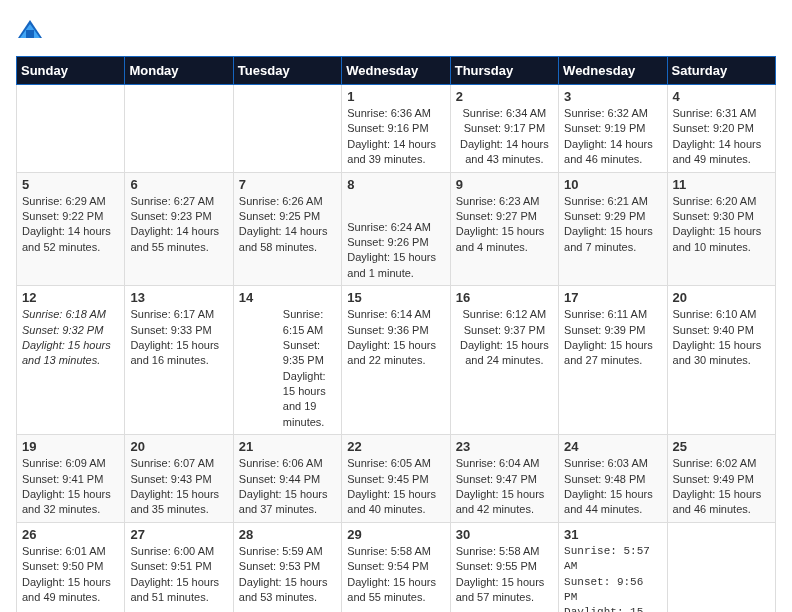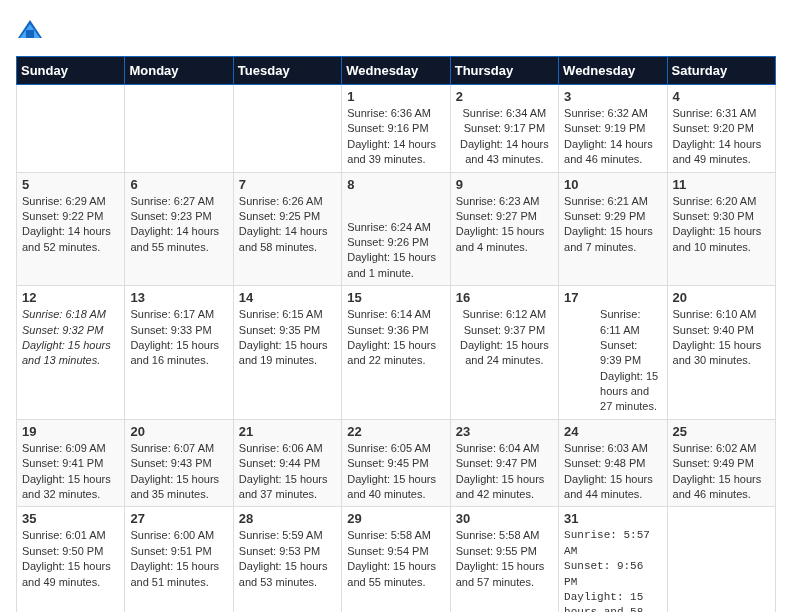--- a/index.html
+++ b/index.html
@@ -205,39 +205,39 @@
 Daylight: 15 hours and 13 minutes.</div>
         </td>
         <td>
           <span class="day-number">13</span>
           <div class="day-info" style="white-space: pre-line;">Sunrise: 6:17 AM
 Sunset: 9:33 PM
 Daylight: 15 hours and 16 minutes.</div>
         </td>
         <td>
           <span class="day-number">14</span>
-          <div class="day-info" style="white-space: pre-line;">Sunrise: 6:15 AM
+          <div class="day-info" style="white-space: pre-line; margin-left: 44px;">Sunrise: 6:15 AM
 Sunset: 9:35 PM
 Daylight: 15 hours and 19 minutes.</div>
         </td>
         <td>
           <span class="day-number">15</span>
           <div class="day-info" style="white-space: pre-line;">Sunrise: 6:14 AM
 Sunset: 9:36 PM
 Daylight: 15 hours and 22 minutes.</div>
         </td>
         <td>
           <span class="day-number">16</span>
           <div class="day-info" style="white-space: pre-line; text-align: center;">Sunrise: 6:12 AM
 Sunset: 9:37 PM
 Daylight: 15 hours and 24 minutes.</div>
         </td>
         <td>
           <span class="day-number">17</span>
-          <div class="day-info" style="white-space: pre-line; margin-left: 36px;">Sunrise: 6:11 AM
+          <div class="day-info" style="white-space: pre-line;">Sunrise: 6:11 AM
 Sunset: 9:39 PM
 Daylight: 15 hours and 27 minutes.</div>
         </td>
         <td>
           <span class="day-number">20</span>
           <div class="day-info" style="white-space: pre-line;">Sunrise: 6:10 AM
 Sunset: 9:40 PM
 Daylight: 15 hours and 30 minutes.</div>
         </td>
       </tr>
@@ -280,21 +280,21 @@
         </td>
         <td>
           <span class="day-number">25</span>
           <div class="day-info" style="white-space: pre-line;">Sunrise: 6:02 AM
 Sunset: 9:49 PM
 Daylight: 15 hours and 46 minutes.</div>
         </td>
       </tr>
       <tr>
         <td>
-          <span class="day-number">35</span>
+          <span class="day-number">26</span>
           <div class="day-info" style="white-space: pre-line;">Sunrise: 6:01 AM
 Sunset: 9:50 PM
 Daylight: 15 hours and 49 minutes.</div>
         </td>
         <td>
           <span class="day-number">27</span>
           <div class="day-info" style="white-space: pre-line;">Sunrise: 6:00 AM
 Sunset: 9:51 PM
 Daylight: 15 hours and 51 minutes.</div>
         </td>

